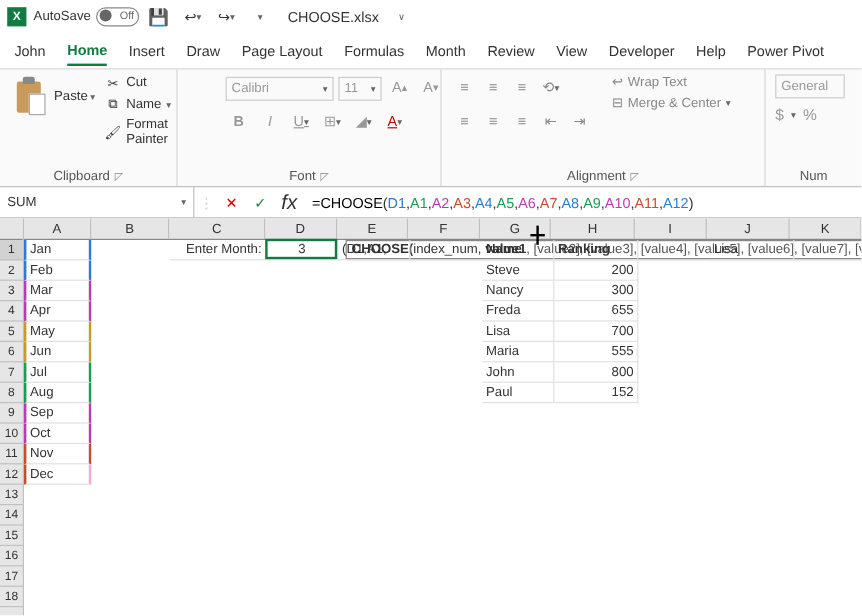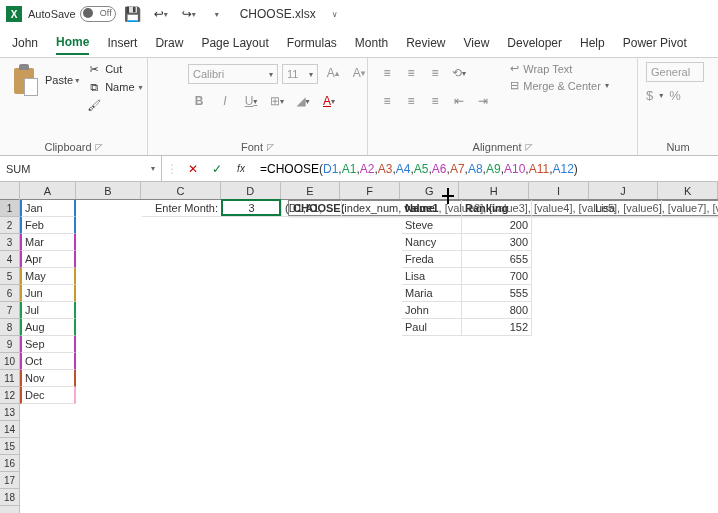--- a/index.html
+++ b/index.html
@@ -56,21 +56,21 @@
 .number-format { width: 58px; height: 20px; border: 1px solid #ccc; padding: 0 4px; font-size: 11px; display: flex; align-items: center; }
 .num-row { display: flex; gap: 6px; align-items: center; font-size: 13px; }
 
 
 .formula-bar { display: flex; align-items: center; height: 26px; border-bottom: 1px solid #c0c0c0; }
 .namebox { width: 162px; height: 100%; border-right: 1px solid #c0c0c0; display: flex; align-items: center; padding: 0 6px; justify-content: space-between; font-size: 11px; }
 .fb-buttons { display: flex; align-items: center; padding: 0 4px; gap: 6px; }
 .fb-btn { width: 18px; height: 18px; display: flex; align-items: center; justify-content: center; cursor: pointer; font-size: 12px; }
 .fb-cancel { color: #c00; }
 .fb-enter { color: #107c41; }
-.fb-fx { font-style: italic; font-size: 10px; }
+.fb-fx { font-style: italic; font-size: 17px; }
 .formula-input { flex: 1; padding: 0 6px; font-size: 12px; font-family: 'Segoe UI', Arial; }
 .formula-input .fn { color: #000; }
 
 
 .grid-area { display: flex; height: calc(513px - 28px - 30px - 98px - 26px); }
 .row-headers { width: 20px; background: #e6e6e6; border-right: 1px solid #c0c0c0; }
 .row-headers .rh { height: 17px; border-bottom: 1px solid #c0c0c0; display: flex; align-items: center; justify-content: center; font-size: 10px; color: #333; }
 .row-headers .rh.sel { background: #d2d2d2; }
 .row-headers .corner { height: 18px; border-bottom: 1px solid #888; background: #e6e6e6; }
 .cols-and-cells { flex: 1; position: relative; overflow: hidden; }
@@ -160,20 +160,21 @@
             <span class="ic">✂</span>
             <span>Cut</span>
           </div>
         <div class="clip-item">
             <span class="ic">⧉</span>
             <span>Name</span>
             <span class="dd"> ▾</span>
           </div>
         <div class="clip-item">
             <span class="ic">🖌</span>
+            <span>Format Painter</span>
           </div>
       </div>
     </div>
     <div class="ribbon-group-label">
         <span>Clipboard</span> 
         <span class="rg-launcher">◸</span>
       </div>
   </div>
 
   <div class="ribbon-group" style="width:220px">

